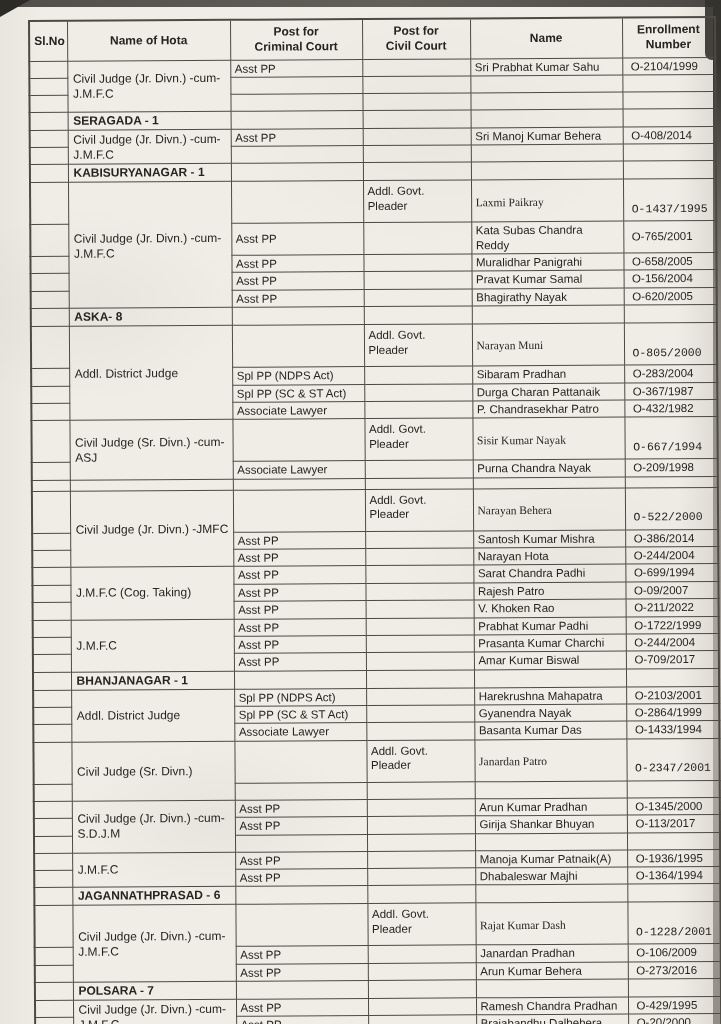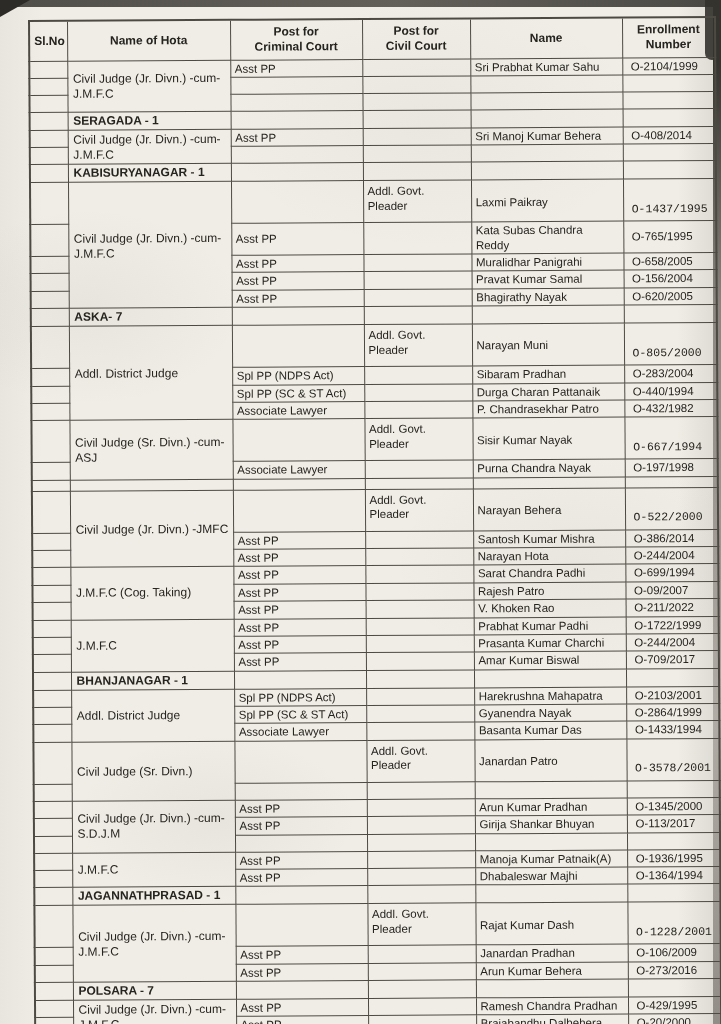--- a/index.html
+++ b/index.html
@@ -50,21 +50,21 @@
   }
   .court-table { border:2px solid var(--line,#4d4a43); }
   td.c-sl { padding:0 2px; }
   td.c-court { font-size:12px; padding-left:5px; }
   td.c-court.section-label { font-weight:bold; font-size:12px; }
   td.c-enr { padding-left:8px; }
   tr.data-row td { height:17px; }
   tr.section-row td { height:18px; }
   tr.spacer-row td { height:11px; }
   tr.data-row.tall td { height:42px; vertical-align:top; padding-top:3px; }
-  tr.data-row.tall td.c-name { vertical-align:middle; }
+  tr.data-row.tall td.c-name { vertical-align:middle;font-family:Liberation Serif, serif; }
   tr.data-row.tall td.c-enr { vertical-align:bottom; padding-bottom:4px;font-family:Liberation Mono, monospace; }
   tr.data-row.tall td.c-court, tr.data-row td.c-court { vertical-align:middle; }
 </style>
 </head>
 <body>
 
 <div class="scan-edge-top"></div>
 <div class="scan-corner-tl"></div>
 <div class="scan-blob-tr"></div>
 <div class="scan-edge-right"></div>
@@ -152,21 +152,21 @@
           <td class="c-crim"></td>
           <td class="c-civ">Addl. Govt. Pleader</td>
           <td class="c-name">Laxmi Paikray</td>
           <td class="c-enr">O-1437/1995</td>
         </tr>
         <tr class="data-row">
           <td class="c-sl"></td>
           <td class="c-crim">Asst PP</td>
           <td class="c-civ"></td>
           <td class="c-name">Kata Subas Chandra Reddy</td>
-          <td class="c-enr">O-765/1995</td>
+          <td class="c-enr">O-765/2001</td>
         </tr>
         <tr class="data-row">
           <td class="c-sl"></td>
           <td class="c-crim">Asst PP</td>
           <td class="c-civ"></td>
           <td class="c-name">Muralidhar Panigrahi</td>
           <td class="c-enr">O-658/2005</td>
         </tr>
         <tr class="data-row">
           <td class="c-sl"></td>
@@ -177,21 +177,21 @@
         </tr>
         <tr class="data-row">
           <td class="c-sl"></td>
           <td class="c-crim">Asst PP</td>
           <td class="c-civ"></td>
           <td class="c-name">Bhagirathy Nayak</td>
           <td class="c-enr">O-620/2005</td>
         </tr>
         <tr class="section-row">
           <td class="c-sl"></td>
-          <td class="c-court section-label">ASKA- 7</td>
+          <td class="c-court section-label">ASKA- 8</td>
           <td class="c-crim"></td>
           <td class="c-civ"></td>
           <td class="c-name"></td>
           <td class="c-enr"></td>
         </tr>
         <tr class="data-row tall">
           <td class="c-sl"></td>
           <td class="c-court" rowspan="4">Addl. District Judge</td>
           <td class="c-crim"></td>
           <td class="c-civ">Addl. Govt. Pleader</td>
@@ -203,21 +203,21 @@
           <td class="c-crim">Spl PP (NDPS Act)</td>
           <td class="c-civ"></td>
           <td class="c-name">Sibaram Pradhan</td>
           <td class="c-enr">O-283/2004</td>
         </tr>
         <tr class="data-row">
           <td class="c-sl"></td>
           <td class="c-crim">Spl PP (SC &amp; ST Act)</td>
           <td class="c-civ"></td>
           <td class="c-name">Durga Charan Pattanaik</td>
-          <td class="c-enr">O-440/1994</td>
+          <td class="c-enr">O-367/1987</td>
         </tr>
         <tr class="data-row">
           <td class="c-sl"></td>
           <td class="c-crim">Associate Lawyer</td>
           <td class="c-civ"></td>
           <td class="c-name">P. Chandrasekhar Patro</td>
           <td class="c-enr">O-432/1982</td>
         </tr>
         <tr class="data-row tall">
           <td class="c-sl"></td>
@@ -225,21 +225,21 @@
           <td class="c-crim"></td>
           <td class="c-civ">Addl. Govt. Pleader</td>
           <td class="c-name">Sisir Kumar Nayak</td>
           <td class="c-enr">O-667/1994</td>
         </tr>
         <tr class="data-row">
           <td class="c-sl"></td>
           <td class="c-crim">Associate Lawyer</td>
           <td class="c-civ"></td>
           <td class="c-name">Purna Chandra Nayak</td>
-          <td class="c-enr">O-197/1998</td>
+          <td class="c-enr">O-209/1998</td>
         </tr>
         <tr class="spacer-row">
           <td class="c-sl"></td>
           <td class="c-court"></td>
           <td class="c-crim"></td>
           <td class="c-civ"></td>
           <td class="c-name"></td>
           <td class="c-enr"></td>
         </tr>
         <tr class="data-row tall">
@@ -337,21 +337,21 @@
           <td class="c-civ"></td>
           <td class="c-name">Basanta Kumar Das</td>
           <td class="c-enr">O-1433/1994</td>
         </tr>
         <tr class="data-row tall">
           <td class="c-sl"></td>
           <td class="c-court" rowspan="2">Civil Judge (Sr. Divn.)</td>
           <td class="c-crim"></td>
           <td class="c-civ">Addl. Govt. Pleader</td>
           <td class="c-name">Janardan Patro</td>
-          <td class="c-enr">O-3578/2001</td>
+          <td class="c-enr">O-2347/2001</td>
         </tr>
         <tr class="data-row">
           <td class="c-sl"></td>
           <td class="c-crim"></td>
           <td class="c-civ"></td>
           <td class="c-name"></td>
           <td class="c-enr"></td>
         </tr>
         <tr class="data-row">
           <td class="c-sl"></td>
@@ -385,21 +385,21 @@
         </tr>
         <tr class="data-row">
           <td class="c-sl"></td>
           <td class="c-crim">Asst PP</td>
           <td class="c-civ"></td>
           <td class="c-name">Dhabaleswar Majhi</td>
           <td class="c-enr">O-1364/1994</td>
         </tr>
         <tr class="section-row">
           <td class="c-sl"></td>
-          <td class="c-court section-label">JAGANNATHPRASAD - 1</td>
+          <td class="c-court section-label">JAGANNATHPRASAD - 6</td>
           <td class="c-crim"></td>
           <td class="c-civ"></td>
           <td class="c-name"></td>
           <td class="c-enr"></td>
         </tr>
         <tr class="data-row tall">
           <td class="c-sl"></td>
           <td class="c-court" rowspan="3">Civil Judge (Jr. Divn.) -cum- J.M.F.C</td>
           <td class="c-crim"></td>
           <td class="c-civ">Addl. Govt. Pleader</td>

